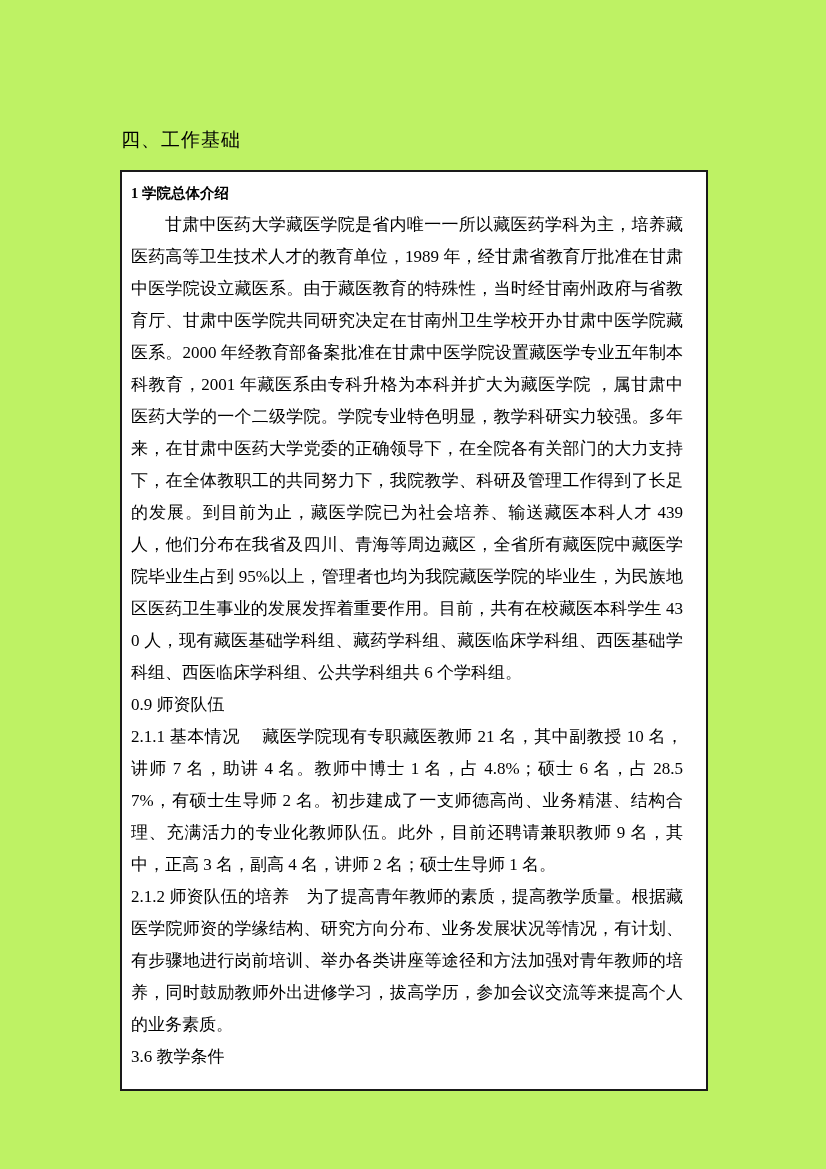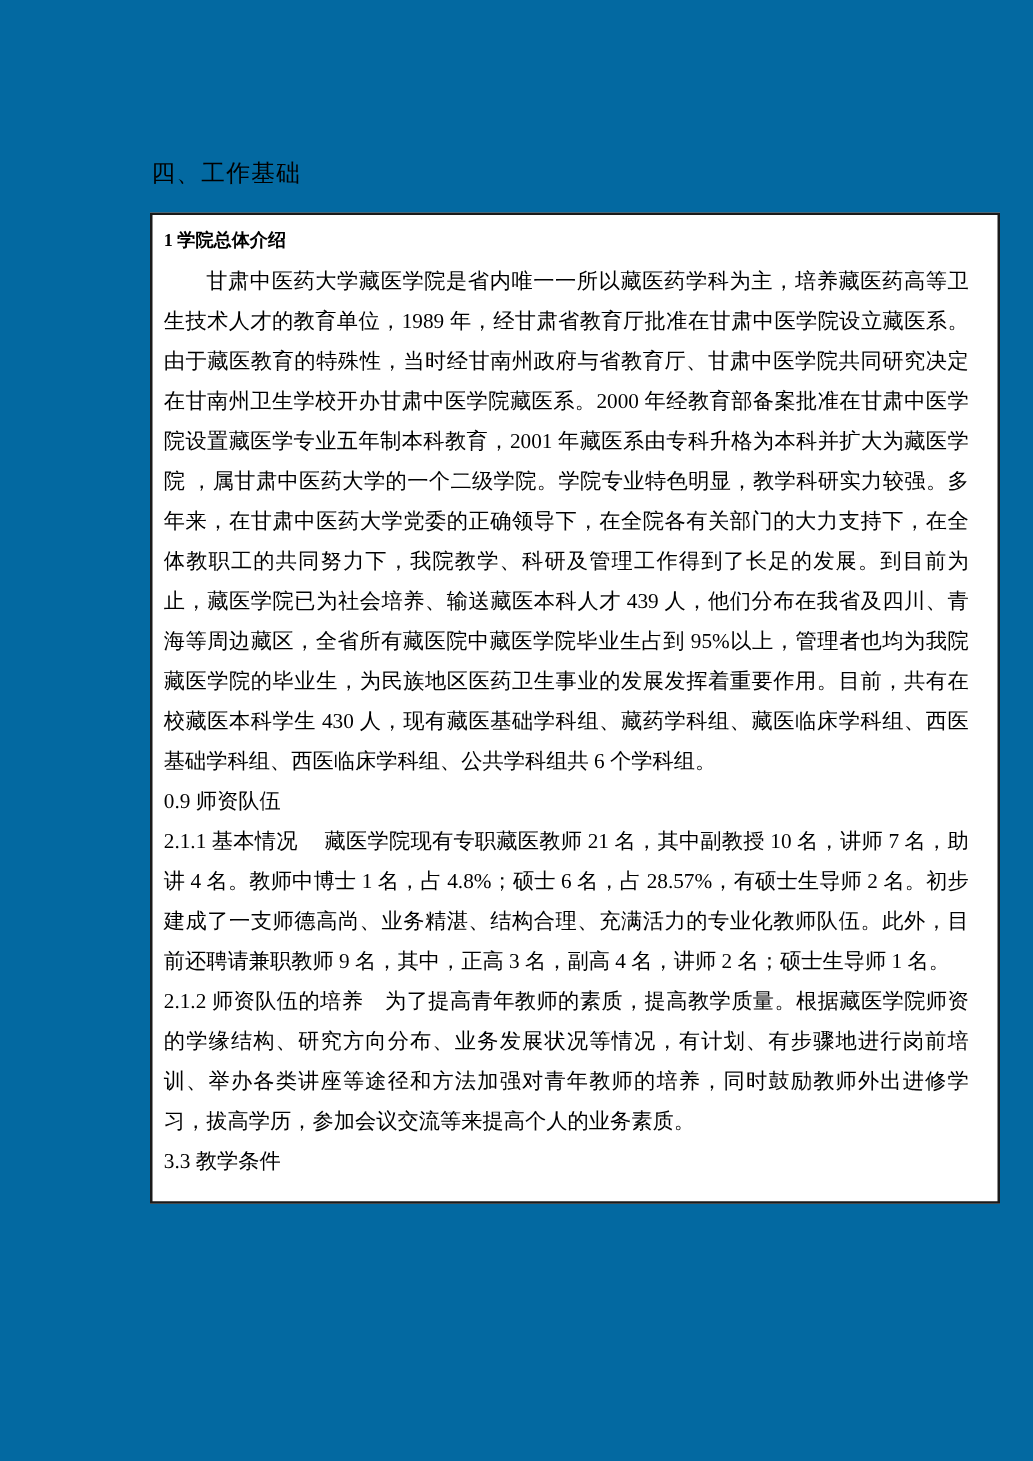--- a/index.html
+++ b/index.html
@@ -4,41 +4,41 @@
 <style>
   html, body {
     margin: 0;
     padding: 0;
     background: #ffffff;
   }
   .page {
     position: relative;
     width: 826px;
     height: 1169px;
-    background: #0369a1;
+    background: #bef264;
     color: #000000;
     font-family: "Liberation Serif", "DejaVu Serif", serif;
     overflow: hidden;
   }
   .doc-title {
     position: absolute;
     left: 121px;
     top: 126px;
     margin: 0;
     font-size: 19px;
     font-weight: normal;
     letter-spacing: 1px;
     line-height: 28px;
     color: #000000;
   }
   .doc-table {
     position: absolute;
     left: 120px;
     top: 170px;
-    width: 680px;
+    width: 588px;
     box-sizing: border-box;
     border: 2px solid #1a1a1a;
     padding: 5px 23px 16px 9px;
     background: #ffffff;
   }
   .sec-heading {
     margin: 0;
     font-size: 14.5px;
     font-weight: bold;
     line-height: 32px;
@@ -70,18 +70,18 @@
     <p class="para indent">甘肃中医药大学藏医学院是省内唯一一所以藏医药学科为主，培养藏医药高等卫生技术人才的教育单位，1989 年，经甘肃省教育厅批准在甘肃中医学院设立藏医系。由于藏医教育的特殊性，当时经甘南州政府与省教育厅、甘肃中医学院共同研究决定在甘南州卫生学校开办甘肃中医学院藏医系。2000 年经教育部备案批准在甘肃中医学院设置藏医学专业五年制本科教育，2001 年藏医系由专科升格为本科并扩大为藏医学院 ，属甘肃中医药大学的一个二级学院。学院专业特色明显，教学科研实力较强。多年来，在甘肃中医药大学党委的正确领导下，在全院各有关部门的大力支持下，在全体教职工的共同努力下，我院教学、科研及管理工作得到了长足的发展。到目前为止，藏医学院已为社会培养、输送藏医本科人才 439 人，他们分布在我省及四川、青海等周边藏区，全省所有藏医院中藏医学院毕业生占到 95%以上，管理者也均为我院藏医学院的毕业生，为民族地区医药卫生事业的发展发挥着重要作用。目前，共有在校藏医本科学生 430 人，现有藏医基础学科组、藏药学科组、藏医临床学科组、西医基础学科组、西医临床学科组、公共学科组共 6 个学科组。</p>
 
 
 
     <p class="para">0.9 师资队伍</p>
 
     <p class="para">2.1.1 基本情况　 藏医学院现有专职藏医教师 21 名，其中副教授 10 名，讲师 7 名，助讲 4 名。教师中博士 1 名，占 4.8%；硕士 6 名，占 28.57%，有硕士生导师 2 名。初步建成了一支师德高尚、业务精湛、结构合理、充满活力的专业化教师队伍。此外，目前还聘请兼职教师 9 名，其中，正高 3 名，副高 4 名，讲师 2 名；硕士生导师 1 名。</p>
 
     <p class="para">2.1.2 师资队伍的培养　为了提高青年教师的素质，提高教学质量。根据藏医学院师资的学缘结构、研究方向分布、业务发展状况等情况，有计划、有步骤地进行岗前培训、举办各类讲座等途径和方法加强对青年教师的培养，同时鼓励教师外出进修学习，拔高学历，参加会议交流等来提高个人的业务素质。</p>
 
-    <p class="para">3.3 教学条件</p>
+    <p class="para">3.6 教学条件</p>
 
 
   </div>
 
 </div>
 
 </body></html>

